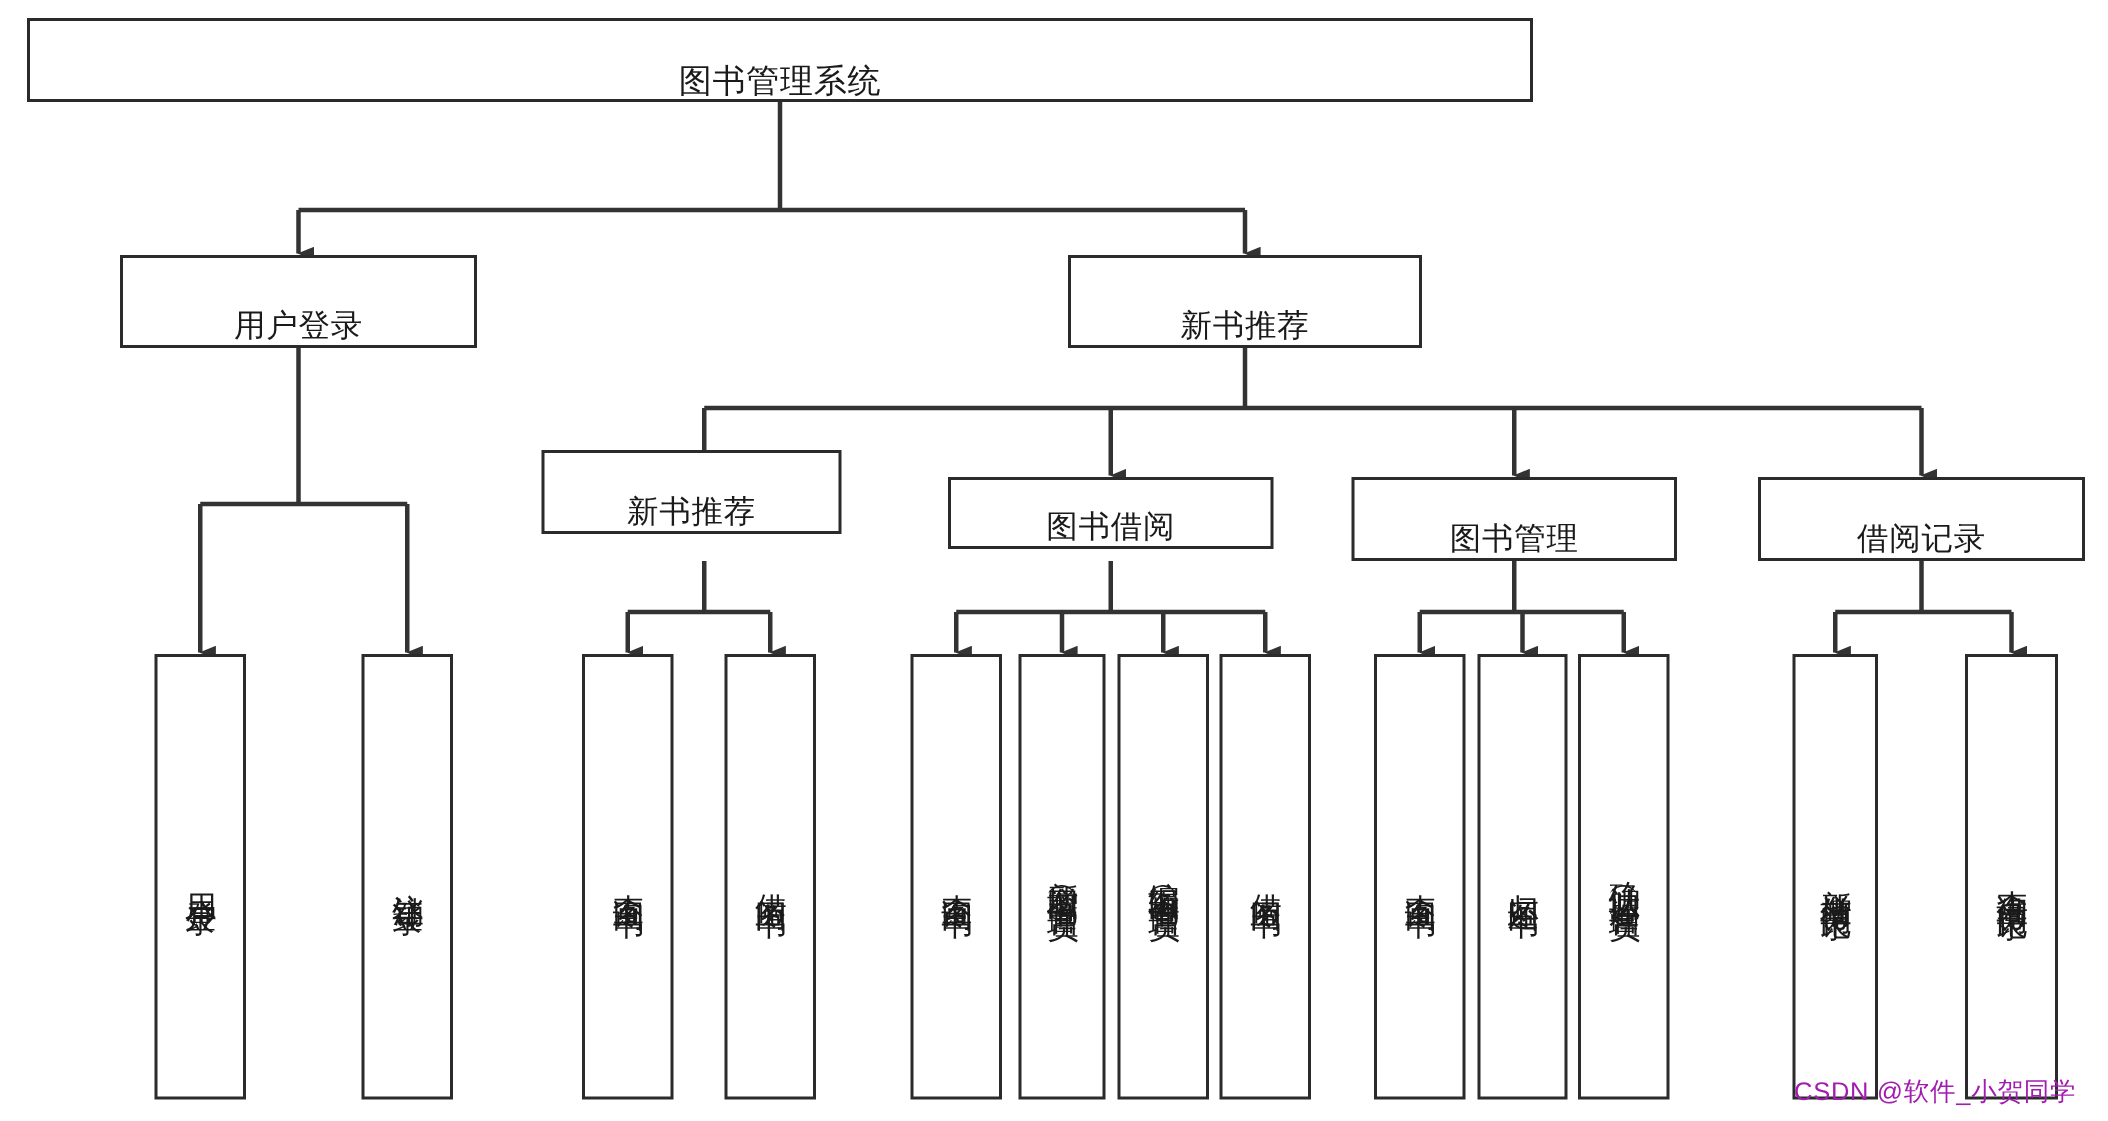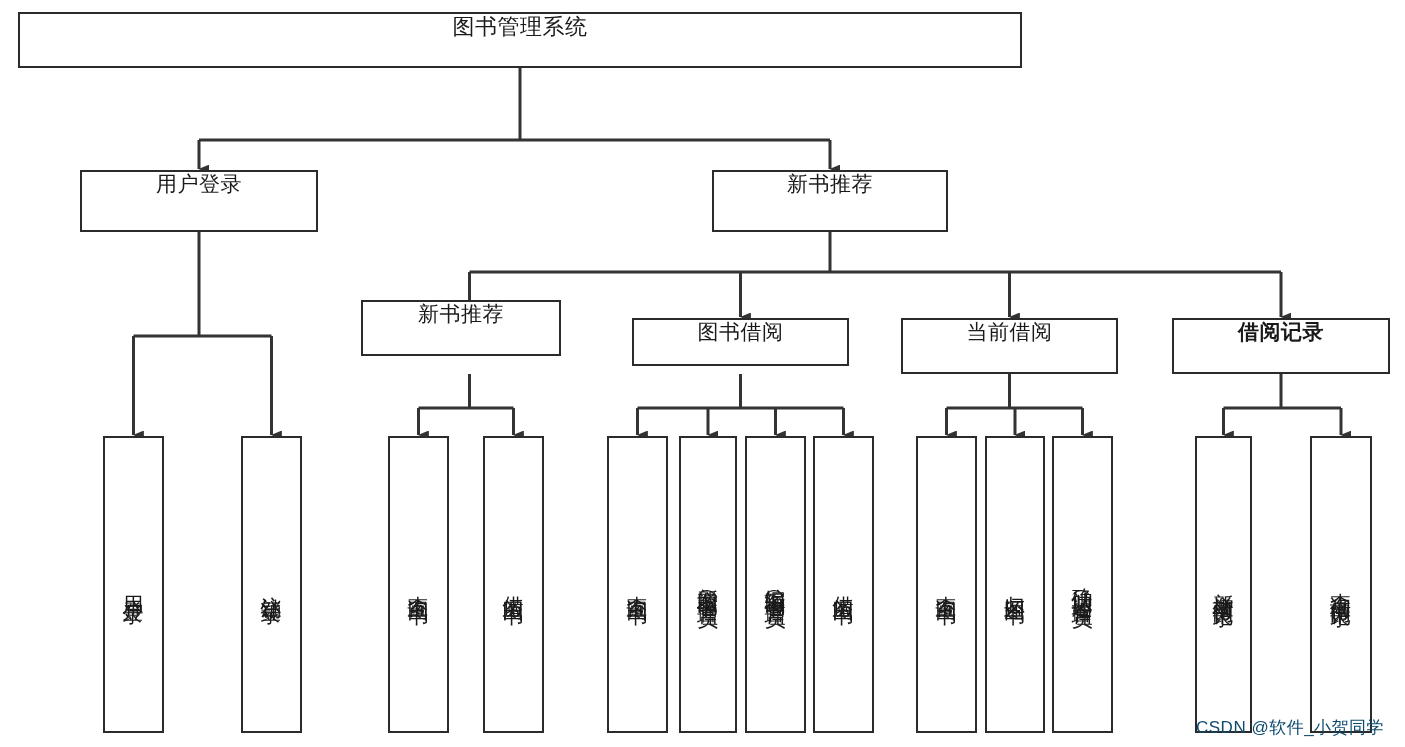--- a/index.html
+++ b/index.html
@@ -25,21 +25,21 @@
     width: 1405px;
     height: 747px;
     pointer-events: none;
   }
   .node {
     position: absolute;
     box-sizing: border-box;
     background: #ffffff;
     border: 2px solid #2b2b2b;
     display: flex;
-    align-items: flex-start;
+    align-items: flex-end;
     justify-content: center;
     overflow: hidden;
   }
   .node .label {
     color: #1a1a1a;
     text-align: center;
     line-height: 1.15;
     white-space: nowrap;
   }
   .node.horiz .label {
@@ -56,21 +56,21 @@
   .node.vert .label {
     writing-mode: vertical-rl;
     text-orientation: upright;
     font-size: 21px;
     letter-spacing: 3px;
     line-height: 1.0;
     white-space: nowrap;
   }
   .watermark {
     position: absolute;
-    color: #0c4a6e;
+    color: #a21caf;
     font-size: 17px;
     white-space: nowrap;
     letter-spacing: 0.5px;
   }
 </style>
 </head>
 <body>
 
 <div id="diagram-root">
 
@@ -128,23 +128,23 @@
     <span class="label">新书推荐</span>
   </div>
 
   <div class="node horiz" style="left: 361px; top: 300px; width: 200px; height: 56px;">
     <span class="label">新书推荐</span>
   </div>
   <div class="node horiz" style="left: 632px; top: 318px; width: 217px; height: 48px;">
     <span class="label">图书借阅</span>
   </div>
   <div class="node horiz" style="left: 901px; top: 318px; width: 217px; height: 56px;">
-    <span class="label">当前借阅</span>
+    <span class="label">图书管理</span>
   </div>
-  <div class="node horiz" style="left: 1172px; top: 318px; width: 218px; height: 56px; font-weight: bold;">
+  <div class="node horiz" style="left: 1172px; top: 318px; width: 218px; height: 56px;">
     <span class="label">借阅记录</span>
   </div>
 
   <div class="node vert" style="left: 103px; top: 436px; width: 61px; height: 297px;">
     <span class="label">用户登录</span>
   </div>
   <div class="node vert" style="left: 241px; top: 436px; width: 61px; height: 297px;">
     <span class="label">注销登录</span>
   </div>
   <div class="node vert" style="left: 388px; top: 436px; width: 61px; height: 297px;">

